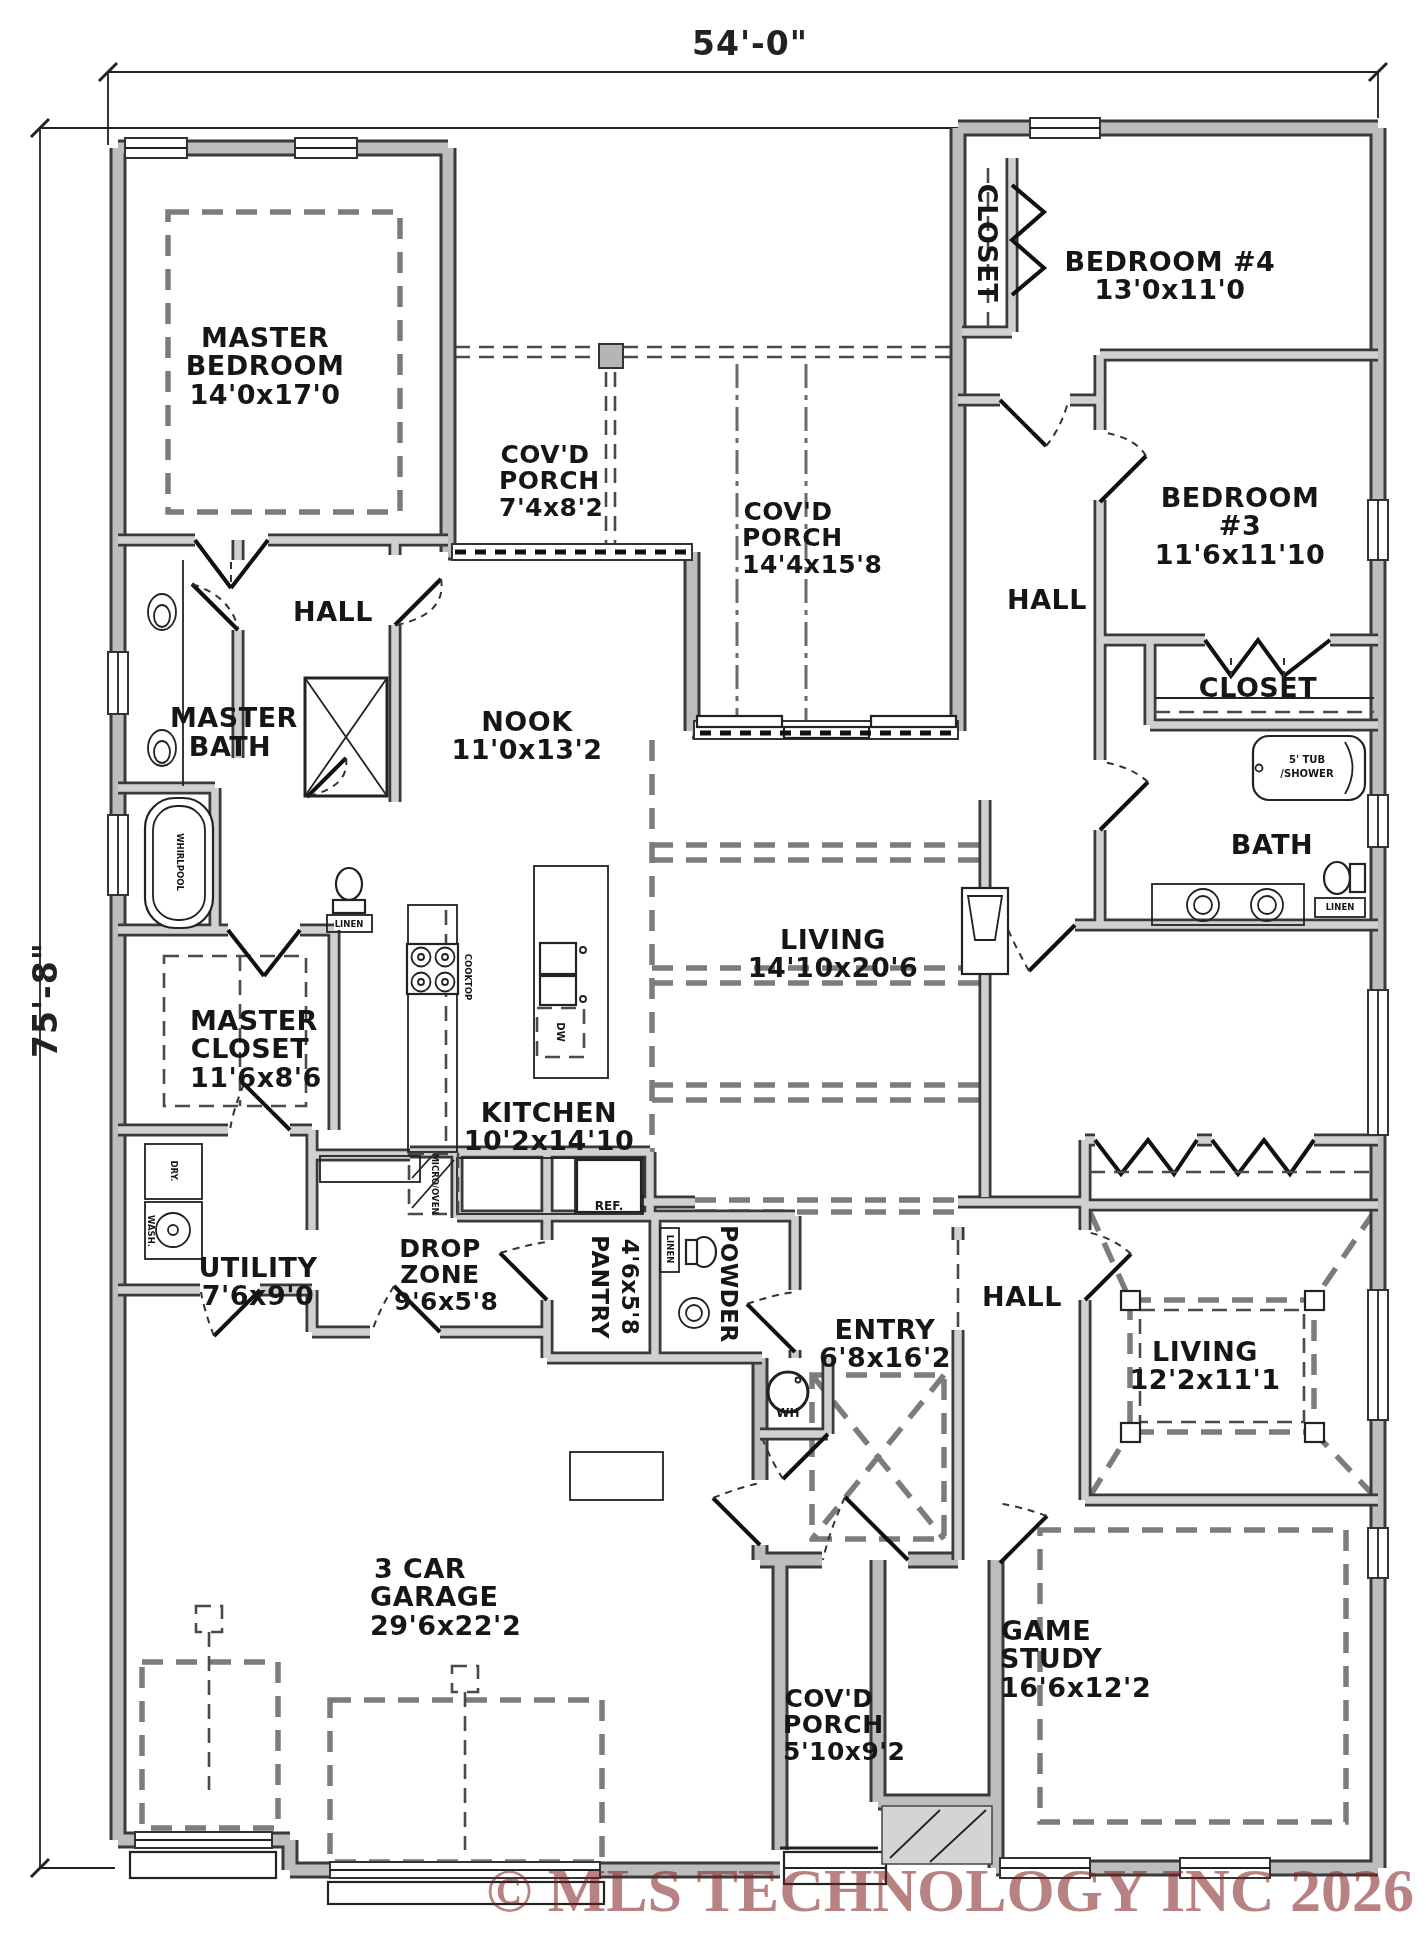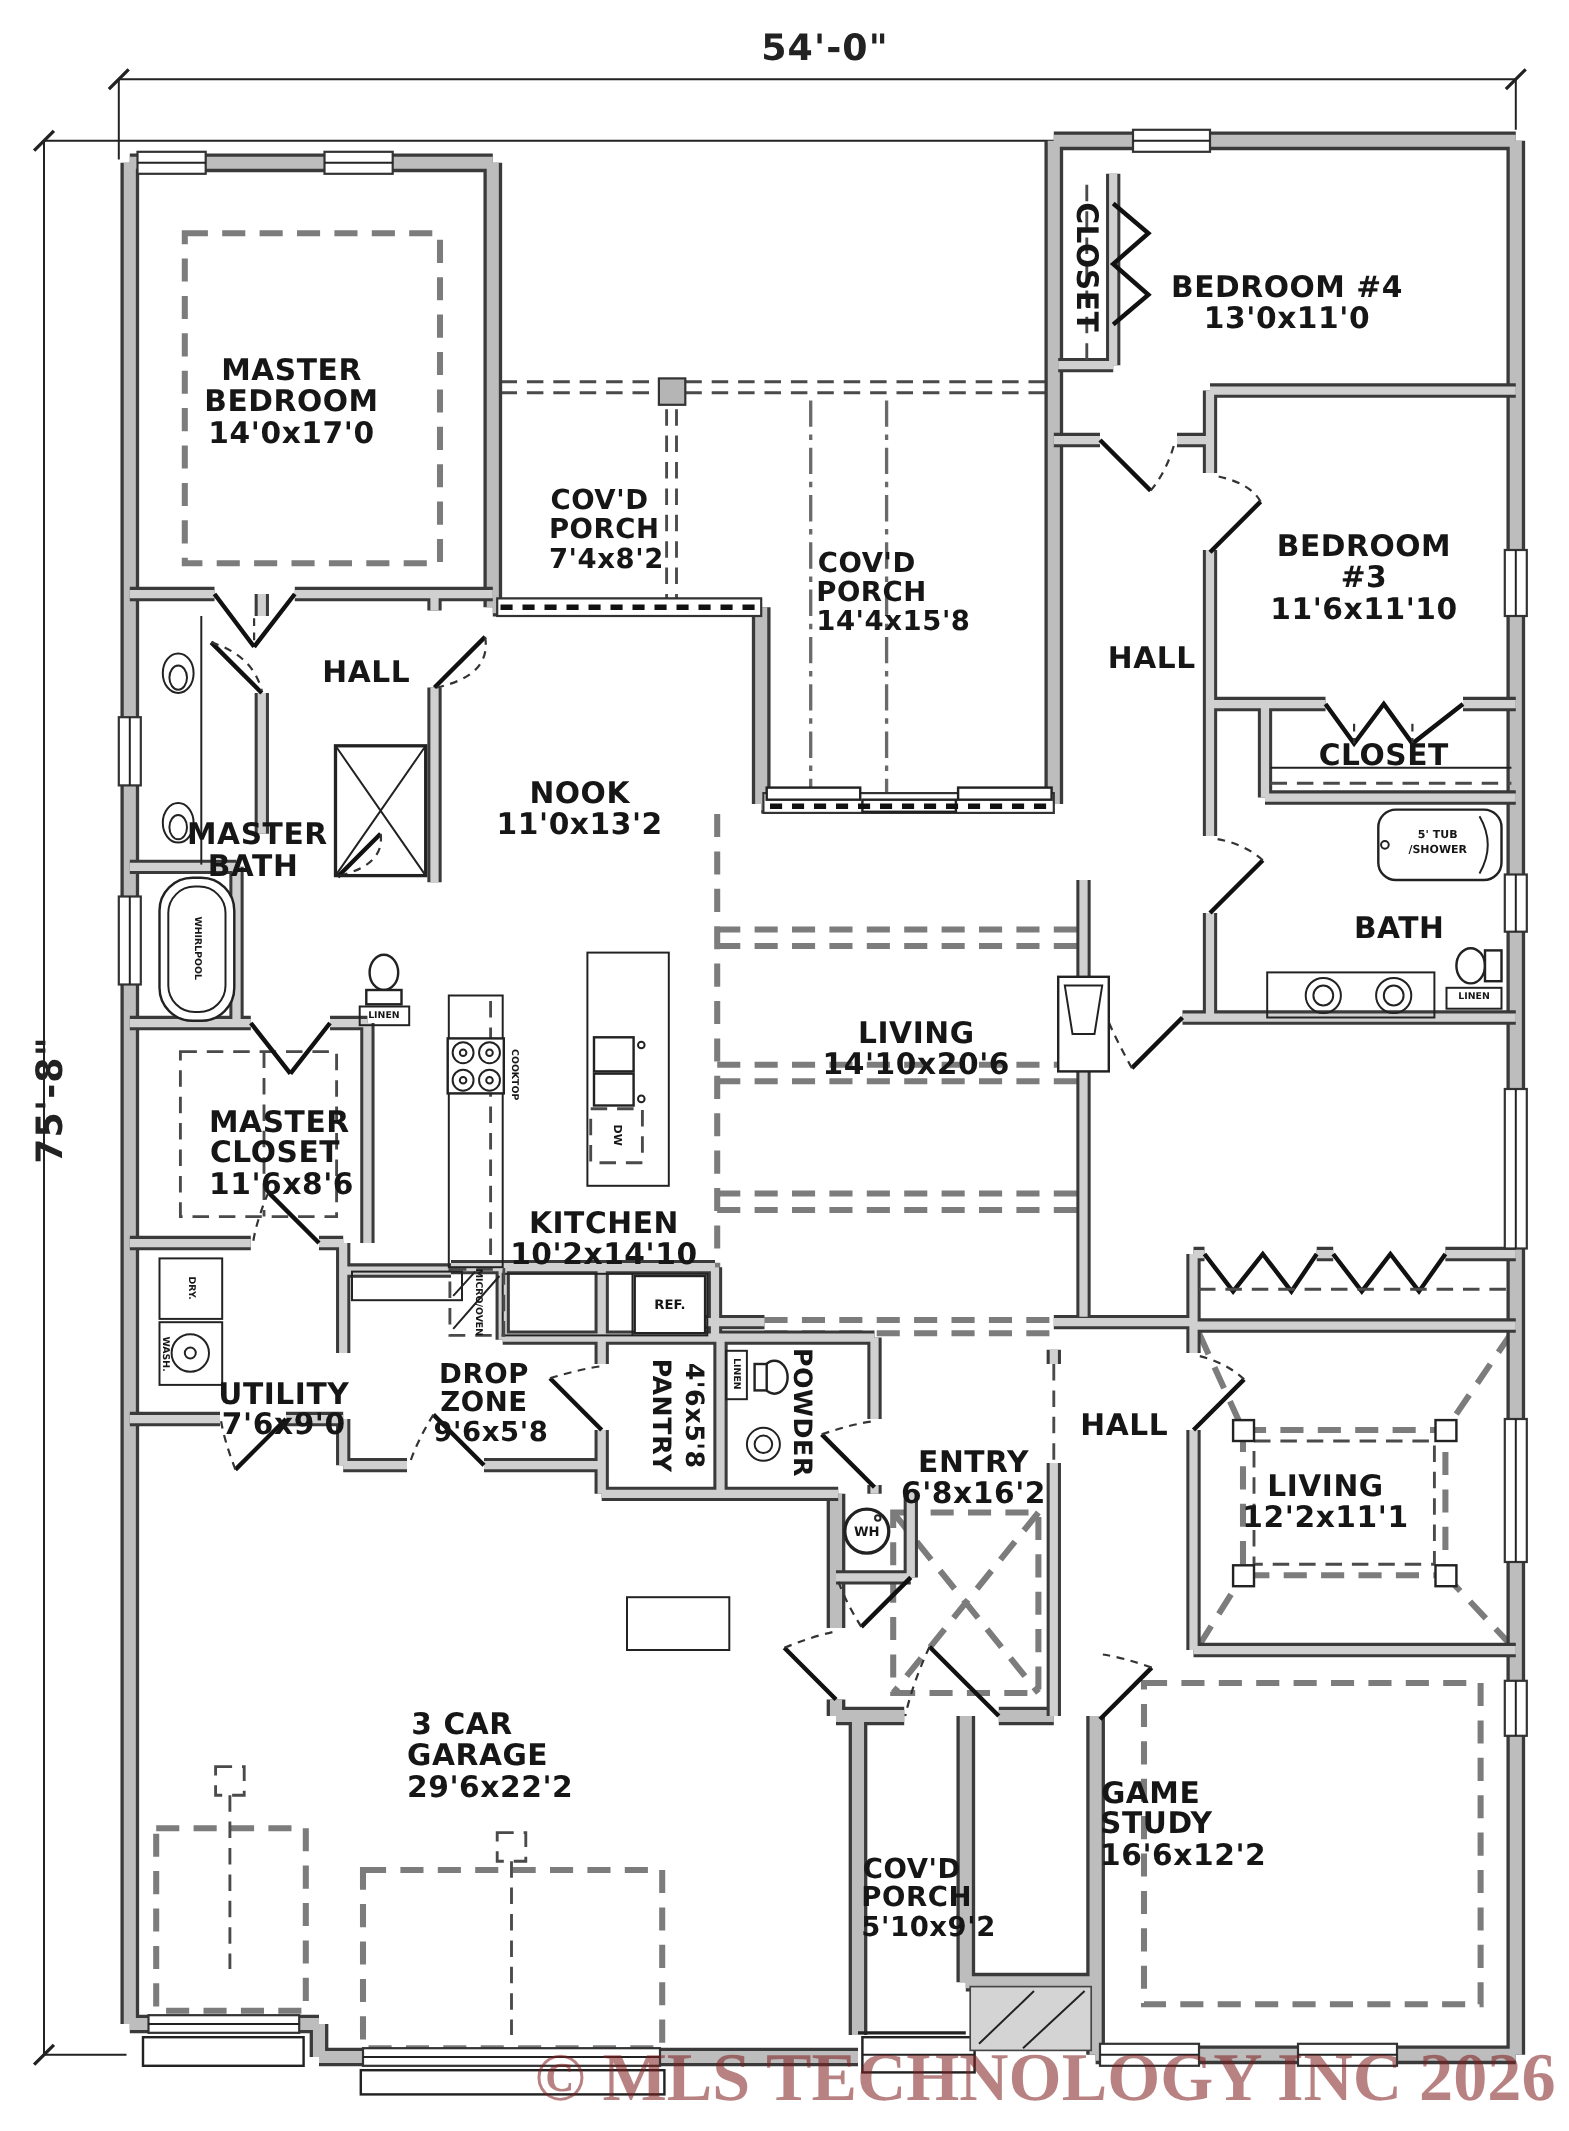--- a/index.html
+++ b/index.html
@@ -21,21 +21,21 @@
   .arc{stroke:#333;stroke-width:2;stroke-dasharray:7 6;fill:none;}
   .leaf{stroke:#111;stroke-width:4;fill:none;}
   .win{fill:#fff;stroke:#333;stroke-width:2;}
   .post{fill:#b5b5b5;stroke:#333;stroke-width:2;}
   .gray{fill:#d4d4d4;stroke:#444;stroke-width:1.5;}
   
   .lbl{position:absolute;transform:translate(-50%,-50%);text-align:center;color:#161616;
        font-weight:700;line-height:1.06;letter-spacing:.5px;white-space:pre-line;}
   .lbl .dm{display:block;font-weight:700;}
   .s27{font-size:27px;} .s25{font-size:25px;} .s23{font-size:23px;}
-  .s12{font-size:12px;letter-spacing:0;} .s10{font-size:10px;letter-spacing:0;}
+  .s12{font-size:12px;letter-spacing:0;margin-top:20px;} .s10{font-size:10px;letter-spacing:0;}
   .s8{font-size:8.5px;letter-spacing:0;}
   .rot{transform:translate(-50%,-50%) rotate(90deg);}
   .rotccw{transform:translate(-50%,-50%) rotate(-90deg);}
   .dim{font-size:33px;font-weight:600;color:#222;letter-spacing:1px;}
   .wm{position:absolute;transform:translate(-50%,-50%);font-family:"Liberation Serif","DejaVu Serif",serif;
       font-size:62px;color:#7f1d1d;opacity:.55;white-space:nowrap;font-weight:600;}
   .w160{width:170px;} .w120{width:120px;} .w100{width:100px;} .w90{width:92px;}
 </style>
 </head>
 <body>
@@ -328,21 +328,21 @@
   <span>COV'D PORCH</span><span class="dm">14'4x15'8</span></div>
 <div class="lbl s27" style="left:1170px;top:262px;">
   <span>BEDROOM #4</span><span class="dm">13'0x11'0</span></div>
 <div class="lbl s27 rot" style="left:987px;top:243px;">CLOSET</div>
 <div class="lbl s27" style="left:1240px;top:512px;">
   <span>BEDROOM #3</span><span class="dm">11'6x11'10</span></div>
 <div class="lbl s27" style="left:1047px;top:600px;">HALL</div>
 <div class="lbl s27" style="left:1258px;top:688px;">CLOSET</div>
 <div class="lbl s27" style="left:1272px;top:845px;">BATH</div>
 <div class="lbl s27" style="left:333px;top:612px;">HALL</div>
-<div class="lbl s27 w120" style="left:230px;top:774px;">MASTER BATH</div>
+<div class="lbl s27 w120" style="left:230px;top:733px;">MASTER BATH</div>
 <div class="lbl s27" style="left:527px;top:722px;">
   <span>NOOK</span><span class="dm">11'0x13'2</span></div>
 <div class="lbl s27" style="left:833px;top:940px;">
   <span>LIVING</span><span class="dm">14'10x20'6</span></div>
 <div class="lbl s27 w120" style="left:250px;top:1035px;">
   <span>MASTER CLOSET</span><span class="dm">11'6x8'6</span></div>
 <div class="lbl s27" style="left:549px;top:1113px;">
   <span>KITCHEN</span><span class="dm">10'2x14'10</span></div>
 <div class="lbl s27 w120" style="left:258px;top:1268px;">
   <span>UTILITY</span><span class="dm">7'6x9'0</span></div>

